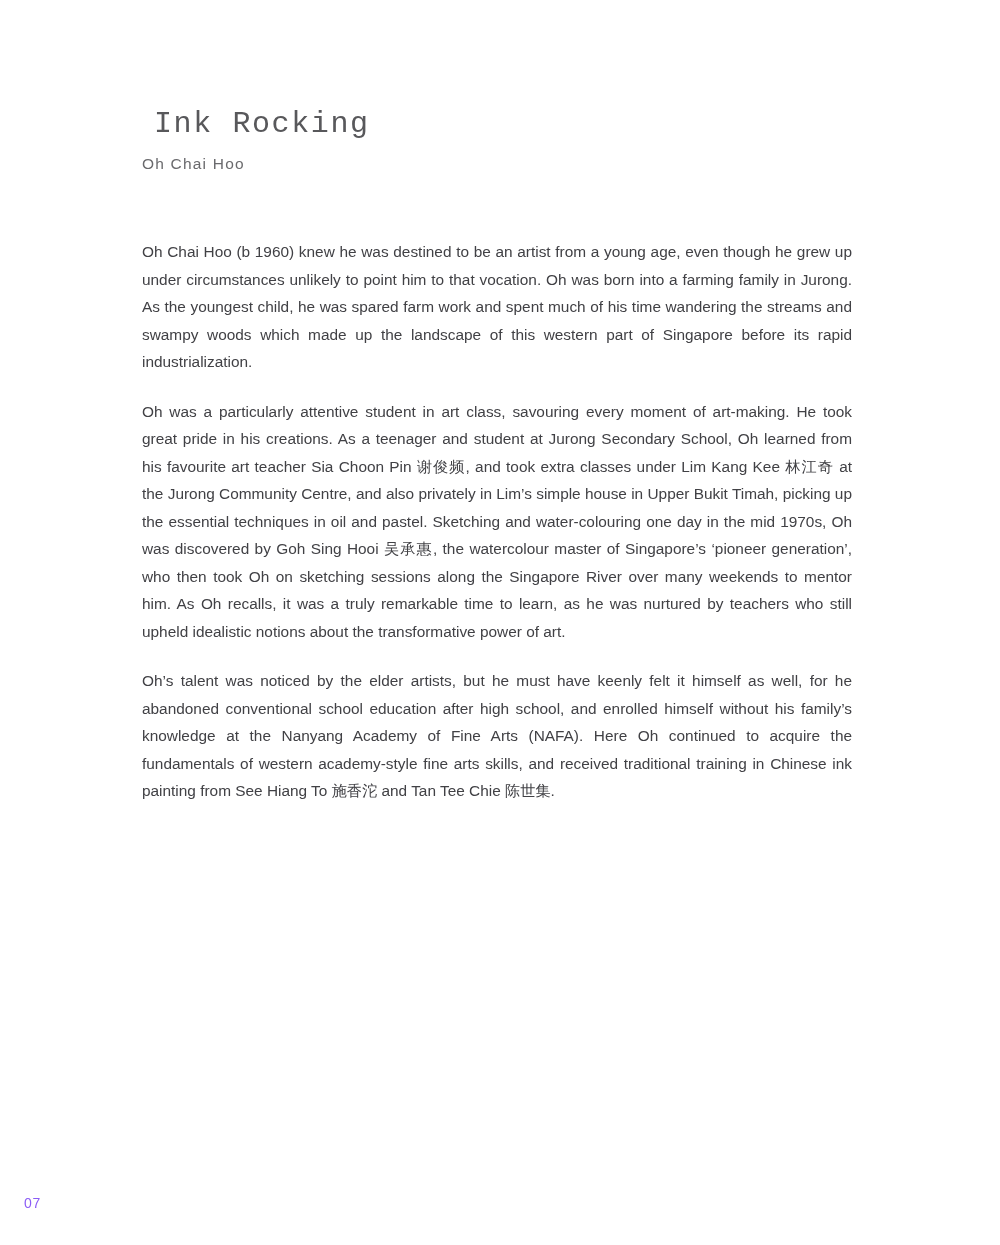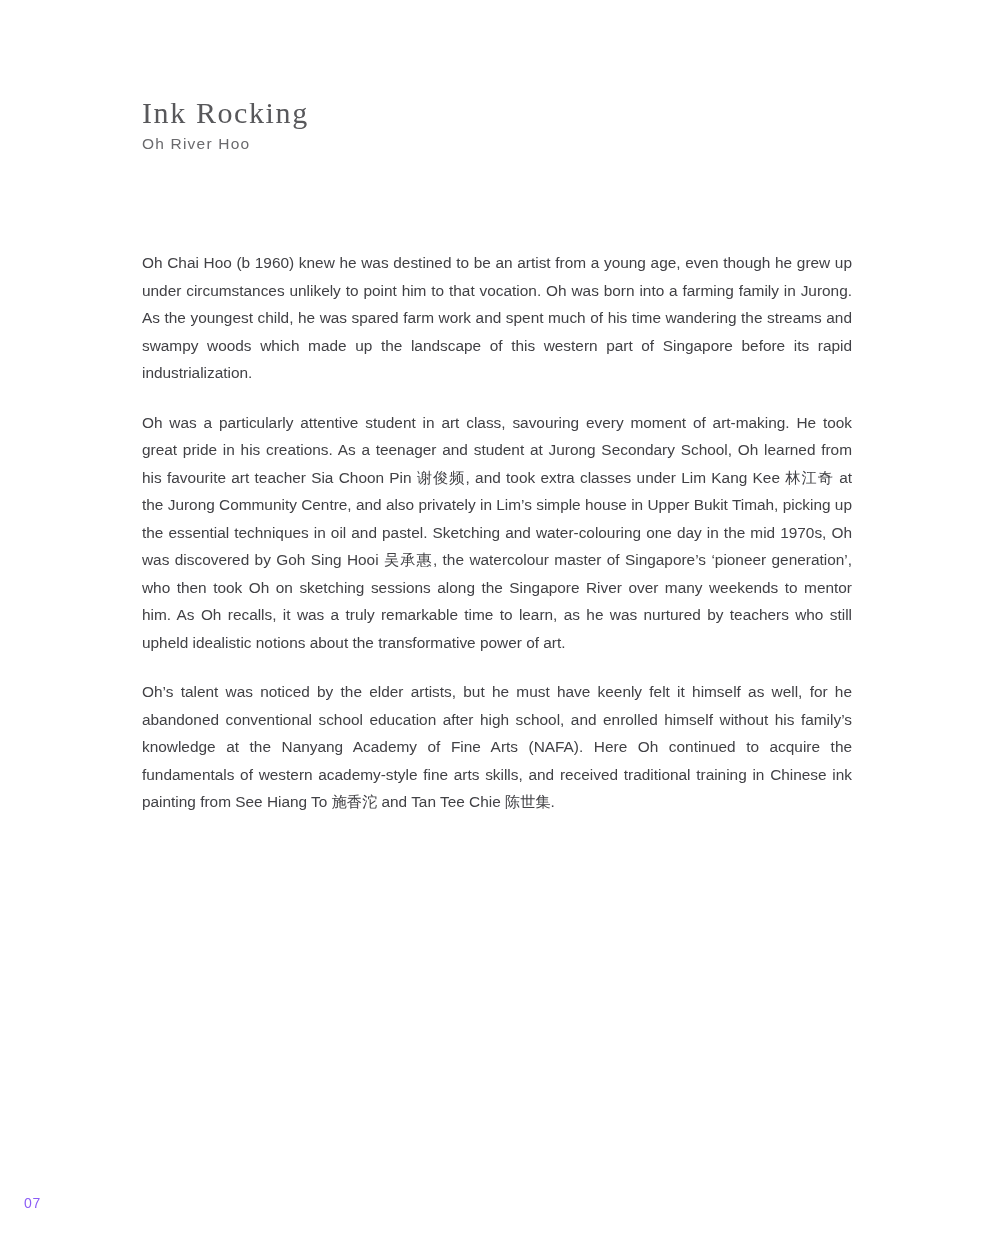--- a/index.html
+++ b/index.html
@@ -18,45 +18,45 @@
   }
 
   .header-block {
     position: absolute;
     left: 142px;
     top: 95px;
     width: 712px;
   }
 
   .doc-title {
-    font-family: Liberation Serif, serif;
+    font-family: Liberation Mono, monospace;
     font-size: 30px;
     font-weight: 300;
     letter-spacing: 1.6px;
     color: #58585b;
     line-height: 1.18;
-    margin: 0;
+    margin: 12px;
     white-space: nowrap;
   }
 
   .doc-subtitle {
     font-family: "Liberation Sans", sans-serif;
     font-size: 15.5px;
     font-weight: 300;
     letter-spacing: 1.2px;
     color: #6a6a6d;
     line-height: 1.3;
     margin: 4px 0 0 0;
     white-space: nowrap;
   }
 
   .body-block {
     position: absolute;
     left: 142px;
-    top: 249px;
+    top: 238px;
     width: 710px;
   }
 
   .para {
     font-family: "Liberation Sans", sans-serif;
     font-size: 15.4px;
     font-weight: 400;
     color: #414145;
     line-height: 27.5px;
     text-align: justify;
@@ -87,21 +87,21 @@
     line-height: 1;
   }
 </style>
 </head>
 <body>
 
 <div class="page">
 
   <div class="header-block">
     <h1 class="doc-title">Ink Rocking</h1>
-    <h2 class="doc-subtitle">Oh River Hoo</h2>
+    <h2 class="doc-subtitle">Oh Chai Hoo</h2>
   </div>
 
   <div class="body-block">
     <p class="para">Oh Chai Hoo (b 1960) knew he was destined to be an artist from a young age, even though he grew up under circumstances unlikely to point him to that vocation. Oh was born into a farming family in Jurong. As the youngest child, he was spared farm work and spent much of his time wandering the streams and swampy woods which made up the landscape of this western part of Singapore before its rapid industrialization.</p>
     <p class="para">Oh was a particularly attentive student in art class, savouring every moment of art-making. He took great pride in his creations. As a teenager and student at Jurong Secondary School, Oh learned from his favourite art teacher Sia Choon Pin <span class="cjk">谢俊频</span>, and took extra classes under Lim Kang Kee <span class="cjk">林江奇</span> at the Jurong Community Centre, and also privately in Lim’s simple house in Upper Bukit Timah, picking up the essential techniques in oil and pastel. Sketching and water-colouring one day in the mid 1970s, Oh was discovered by Goh Sing Hooi <span class="cjk">吴承惠</span>, the watercolour master of Singapore’s ‘pioneer generation’, who then took Oh on sketching sessions along the Singapore River over many weekends to mentor him. As Oh recalls, it was a truly remarkable time to learn, as he was nurtured by teachers who still upheld idealistic notions about the transformative power of art.</p>
     <p class="para">Oh’s talent was noticed by the elder artists, but he must have keenly felt it himself as well, for he abandoned conventional school education after high school, and enrolled himself without his family’s knowledge at the Nanyang Academy of Fine Arts (NAFA). Here Oh continued to acquire the fundamentals of western academy-style fine arts skills, and received traditional training in Chinese ink painting from See Hiang To <span class="cjk">施香沱</span> and Tan Tee Chie <span class="cjk">陈世集</span>.</p>
   </div>
 
   <div class="page-number">07</div>
 

